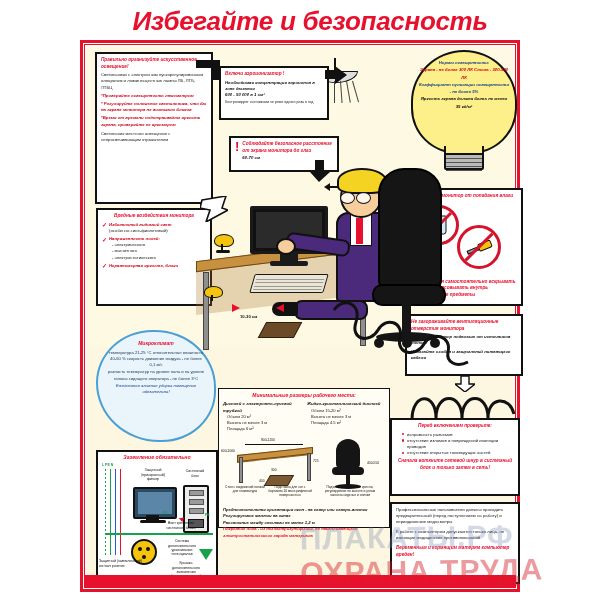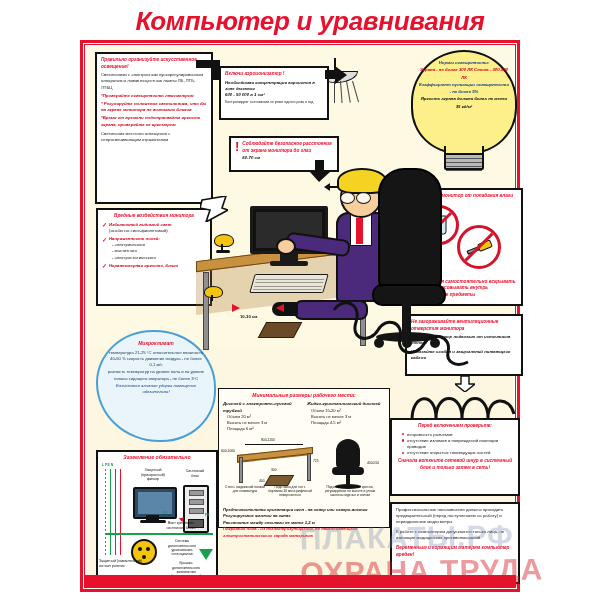--- a/index.html
+++ b/index.html
@@ -340,21 +340,21 @@
     transform:rotate(-1deg);overflow:hidden;
   }
   .wm span{display:block;}
   .wm .w2{color:rgba(210,30,40,.45);}
 </style>
 </head>
 <body>
 
 <div id="poster">
 
-  <div class="title">Компьютер и уравнивания</div>
+  <div class="title">Избегайте и безопасность</div>
 
   <div class="frame-outer"></div>
   <div class="wall"></div>
   <div class="floor"></div>
   <div class="frame-inner"></div>
 
   <div id="ceil-lamp">
     <div class="rod"></div>
     <div class="shade"></div>
     <div class="ray" style="left:16px;transform:rotate(16deg);"></div>

